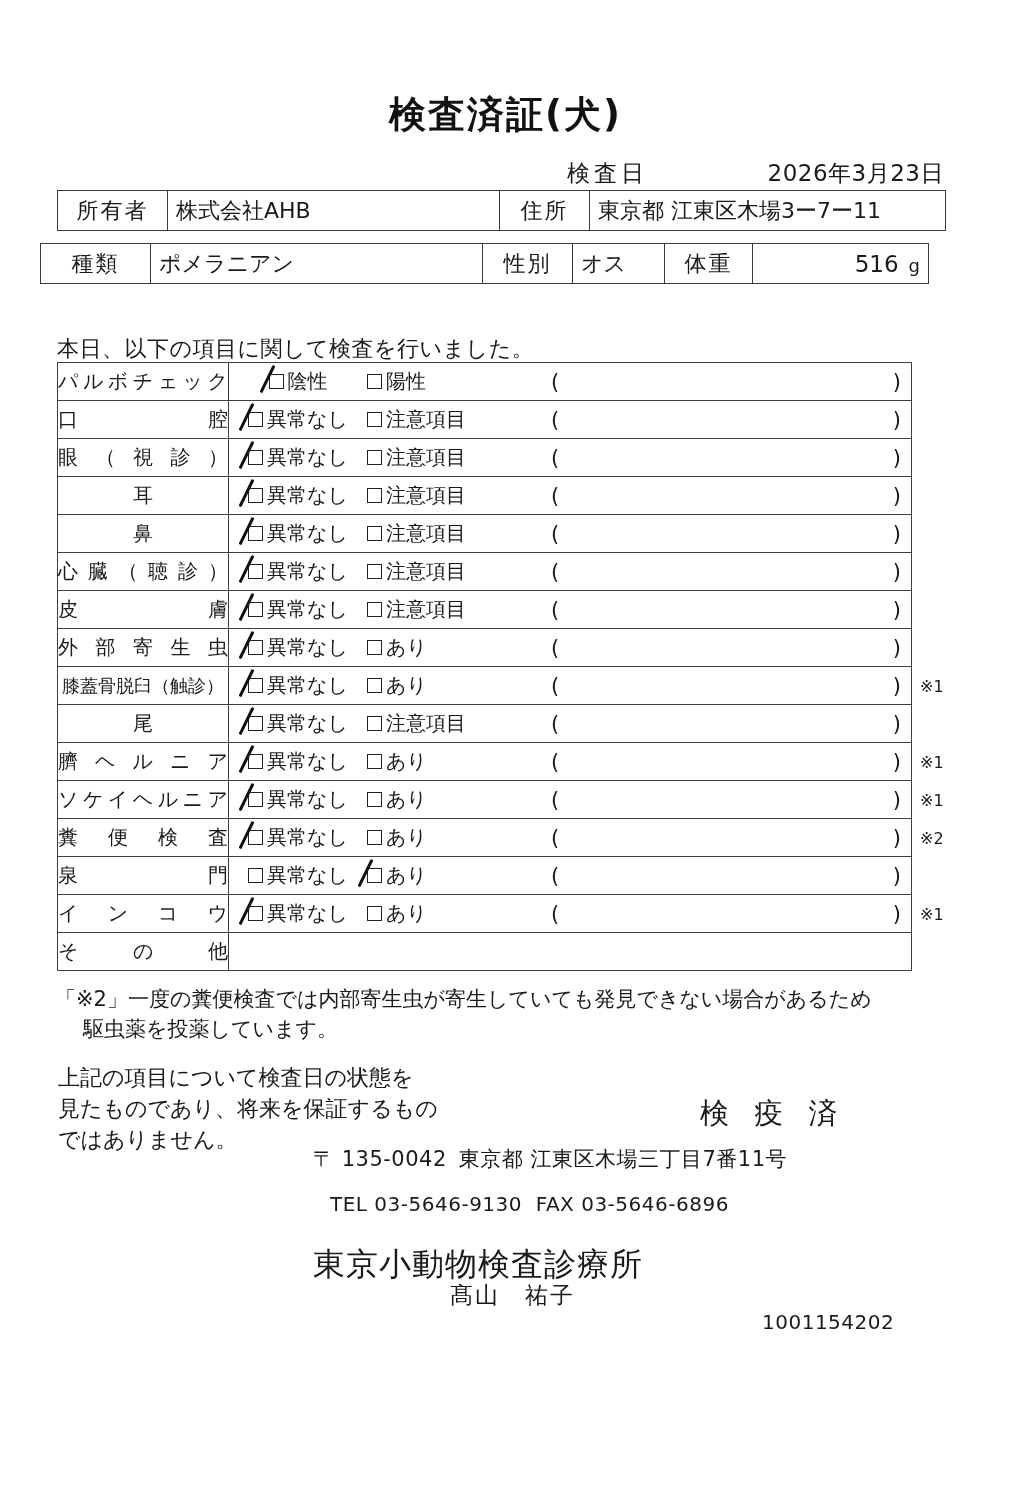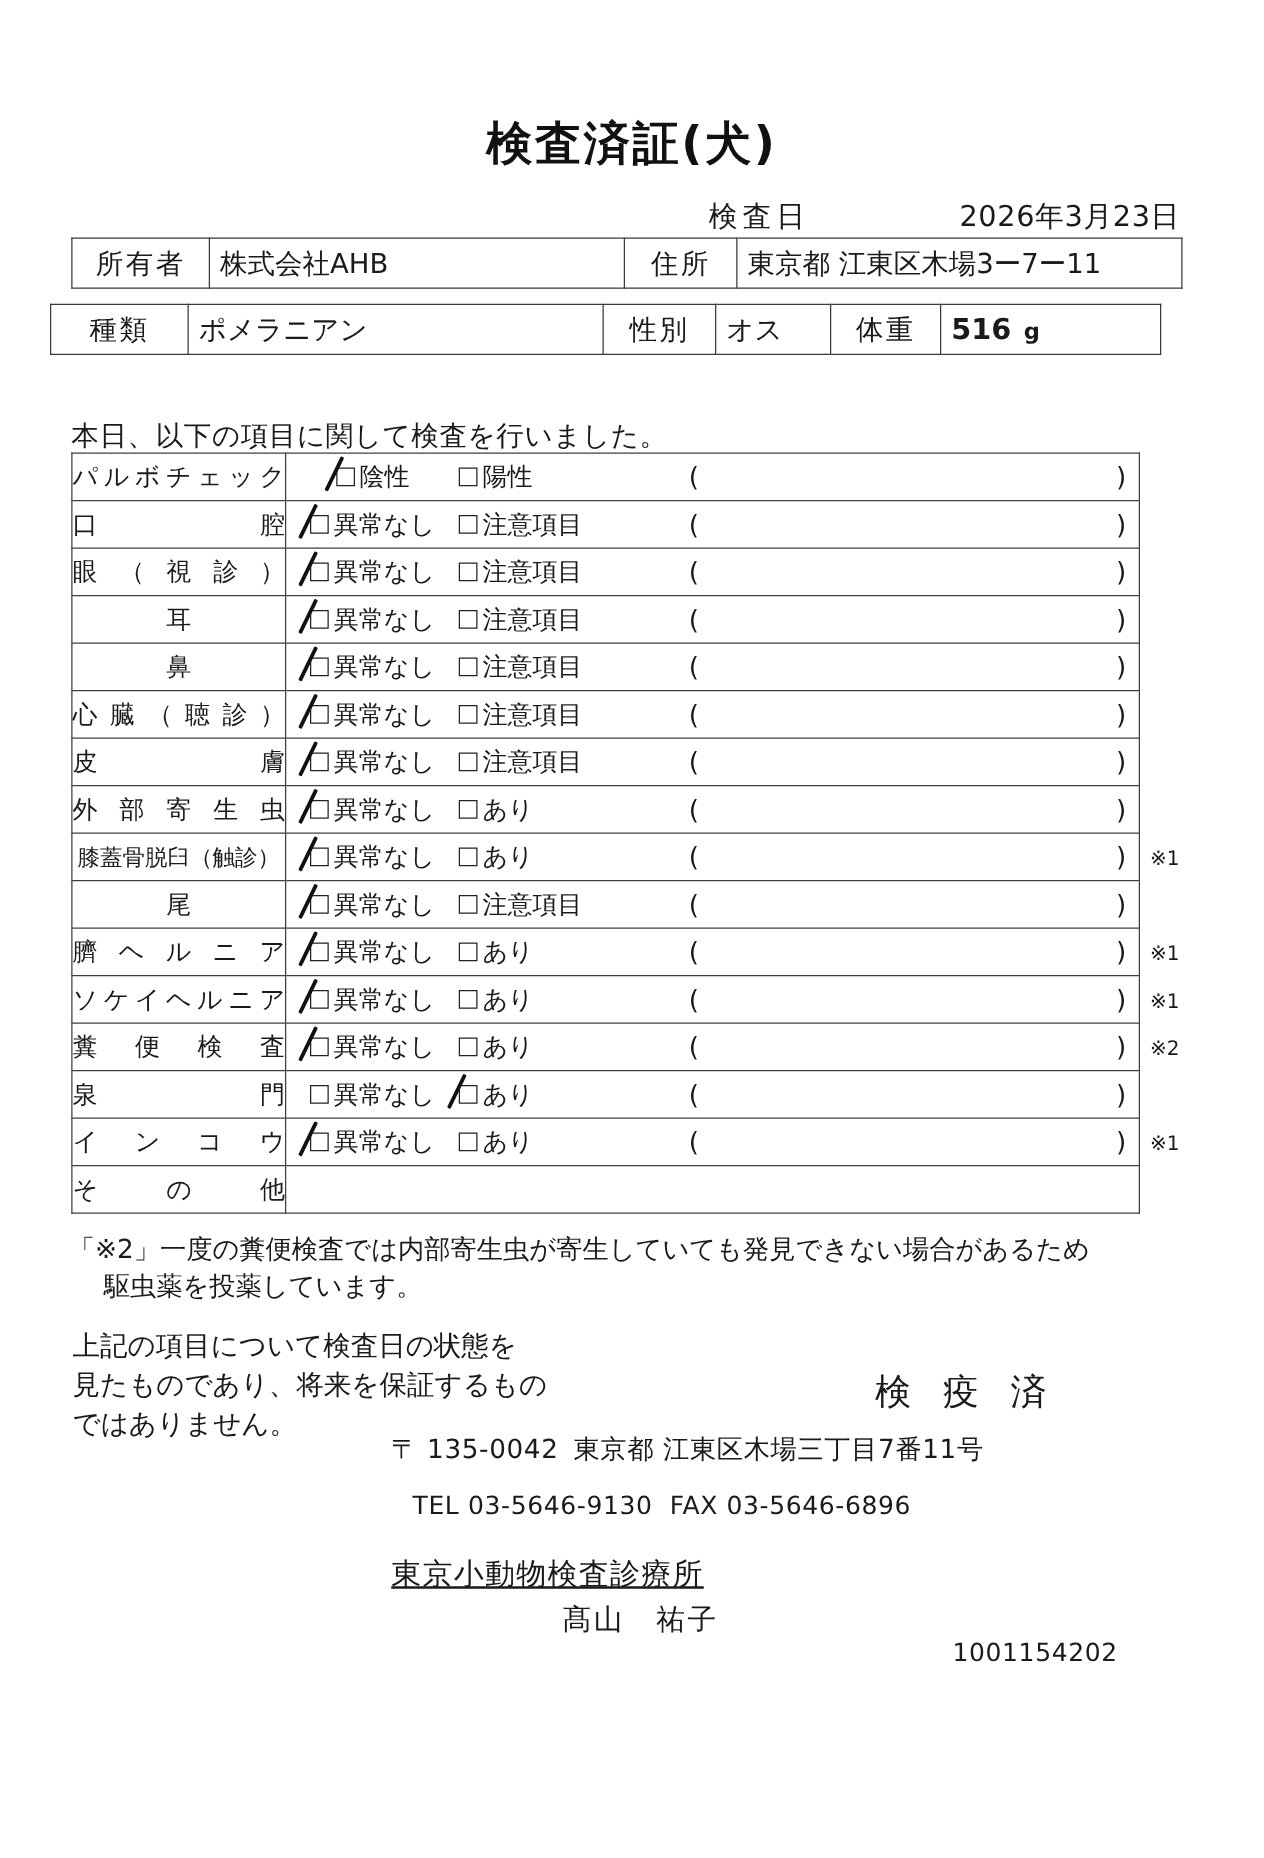--- a/index.html
+++ b/index.html
@@ -41,21 +41,21 @@
     border:1.6px solid #3a3a3a;
     height:40px;
     font-size:22px;
     padding:0 8px;
     vertical-align:middle;
     white-space:nowrap;
     overflow:hidden;
   }
   td.hdr { text-align:center; letter-spacing:2px; }
   td.val { text-align:left; }
-  td.valr { text-align:left;font-weight:bold; }
+  td.valr { text-align:right; }
 
   #tbl-owner { top:190px; left:57px; width:889px; }
   #tbl-pet   { top:243px; left:40px; width:889px; }
 
   .wt-num { font-size:23px; }
   .wt-unit { font-size:18px; margin-left:10px; }
 
   
   .leadin {
     position:absolute; top:334px; left:57px;
@@ -137,21 +137,21 @@
   }
   .stamp {
     position:absolute; top:1094px; left:700px;
     font-size:29px; letter-spacing:8px; font-weight:500;
   }
 
   
   .addr  { position:absolute; top:1145px; left:313px; font-size:21px; letter-spacing:0.5px; }
   .addr .zip { margin-right:12px; }
   .tel   { position:absolute; top:1192px; left:330px; font-size:20px; letter-spacing:0.5px; }
-  .clinic{ position:absolute; top:1243px; left:313px; font-size:24px; letter-spacing:1px;text-decoration:underline; }
+  .clinic{ position:absolute; top:1243px; left:313px; font-size:32px; letter-spacing:1px; }
   .vet   { position:absolute; top:1280px; left:450px; font-size:23px; letter-spacing:2px; }
   .docno { position:absolute; top:1310px; left:762px; font-size:20px; letter-spacing:0.5px; }
 </style>
 </head>
 <body>
 
 <div class="page">
 
   <div class="title">検査済証(犬)</div>
 

